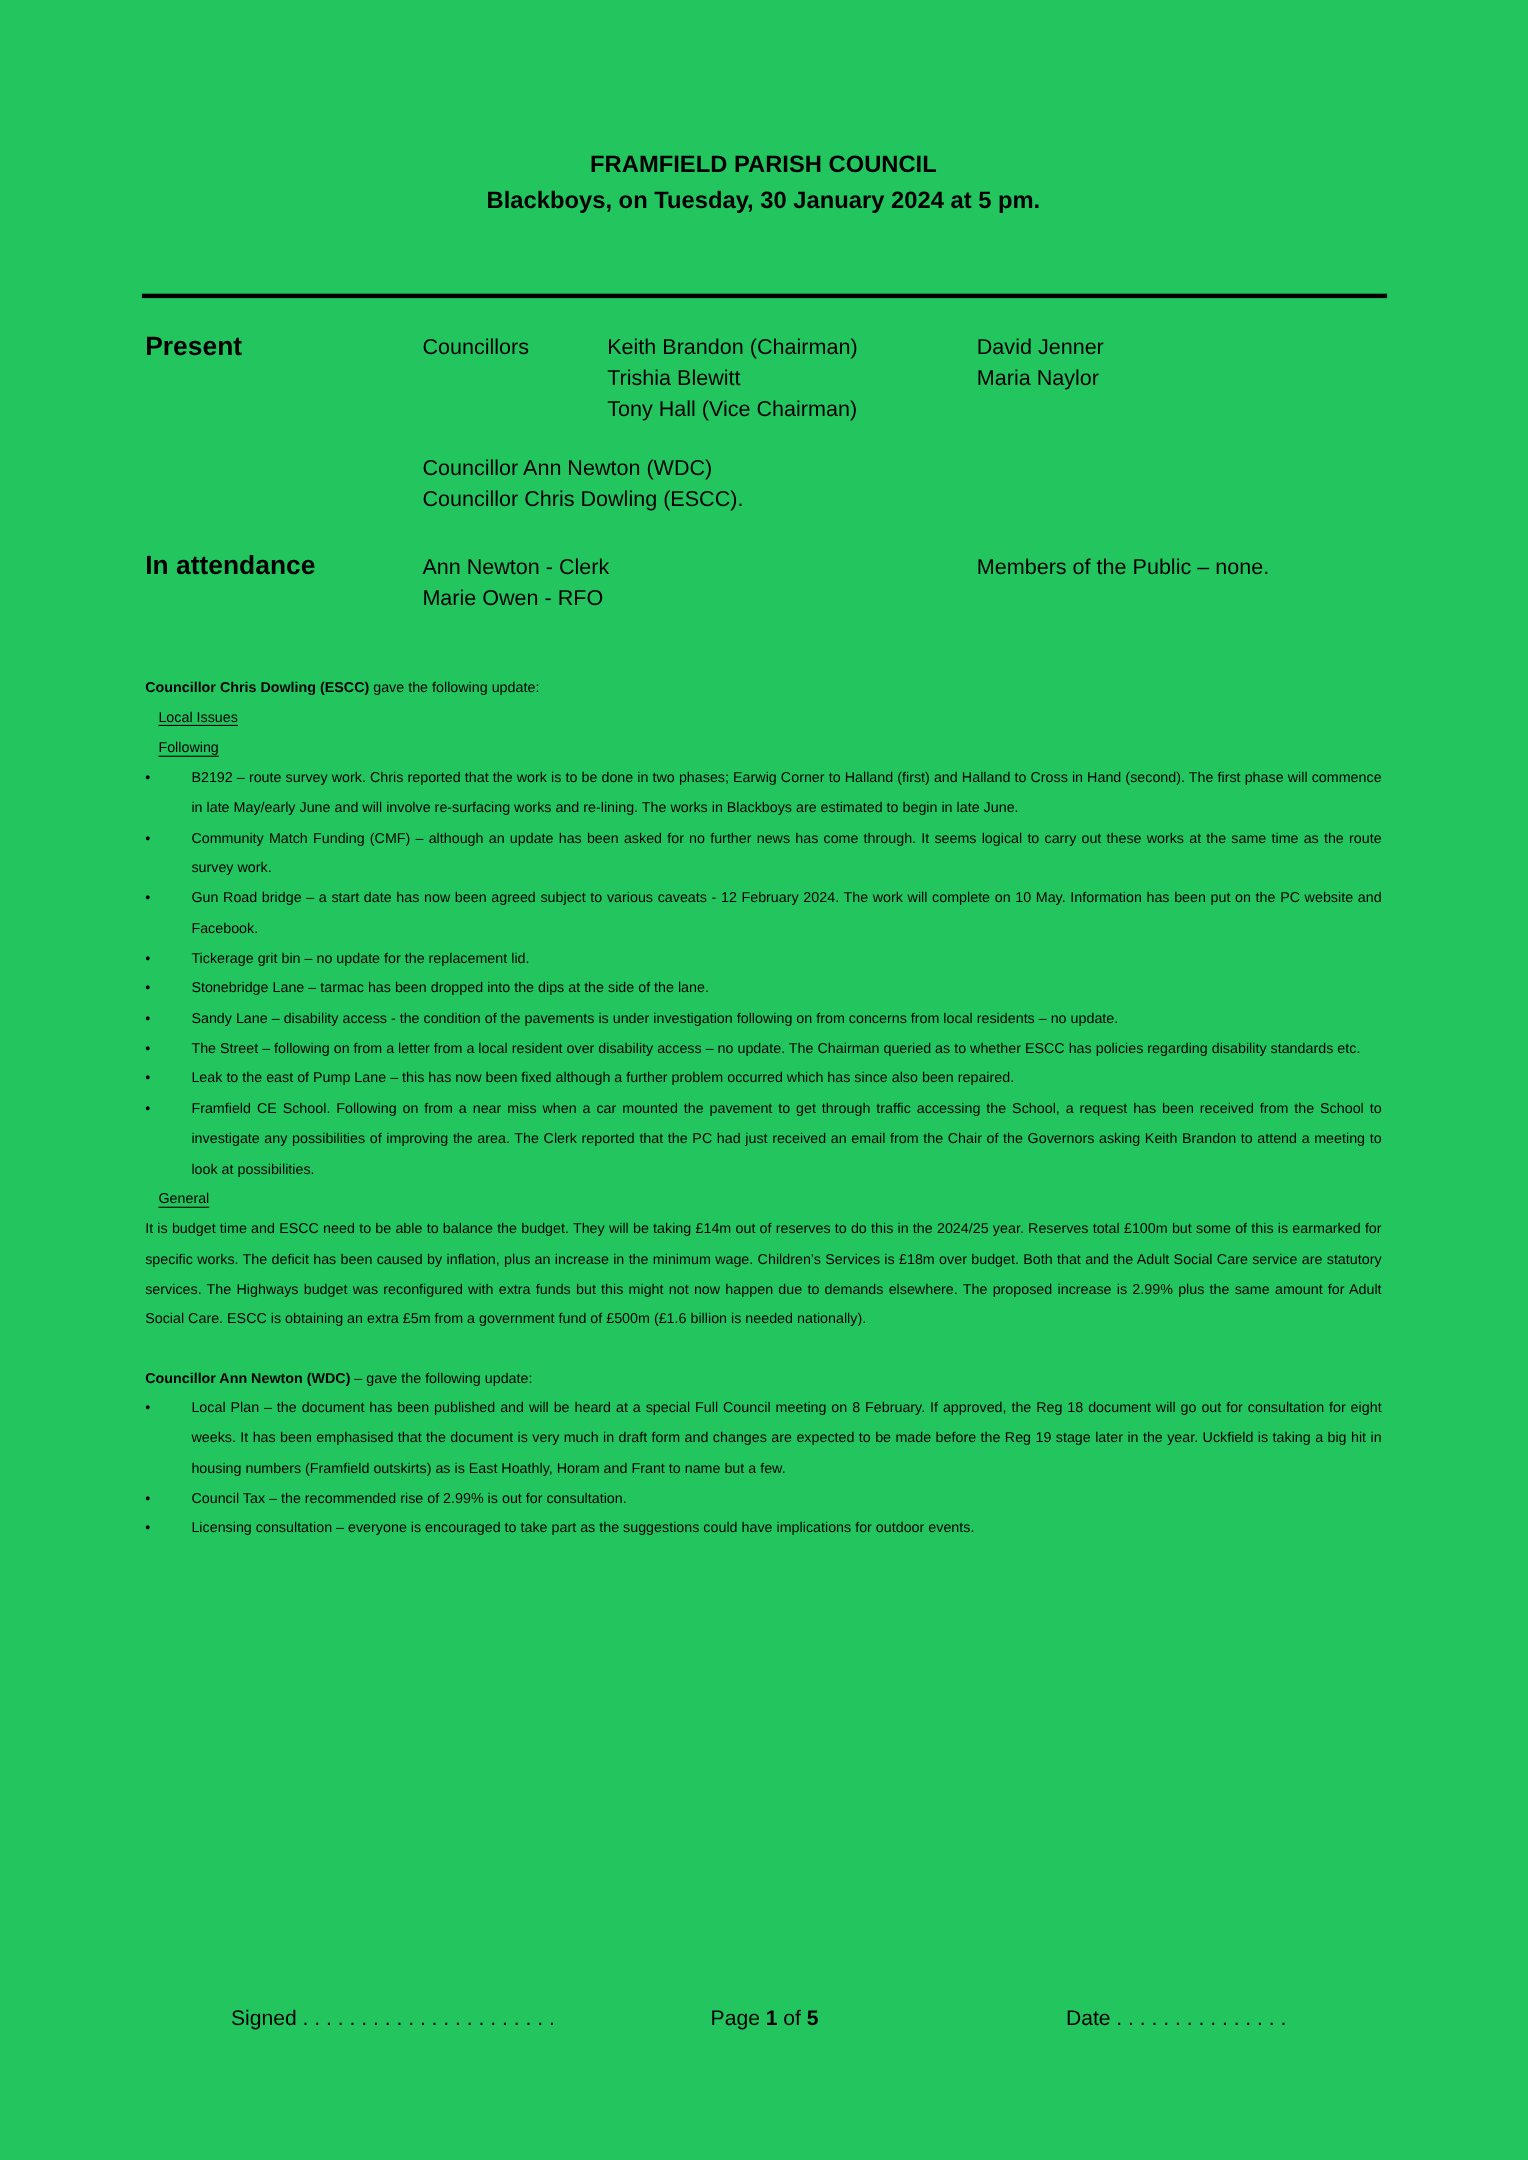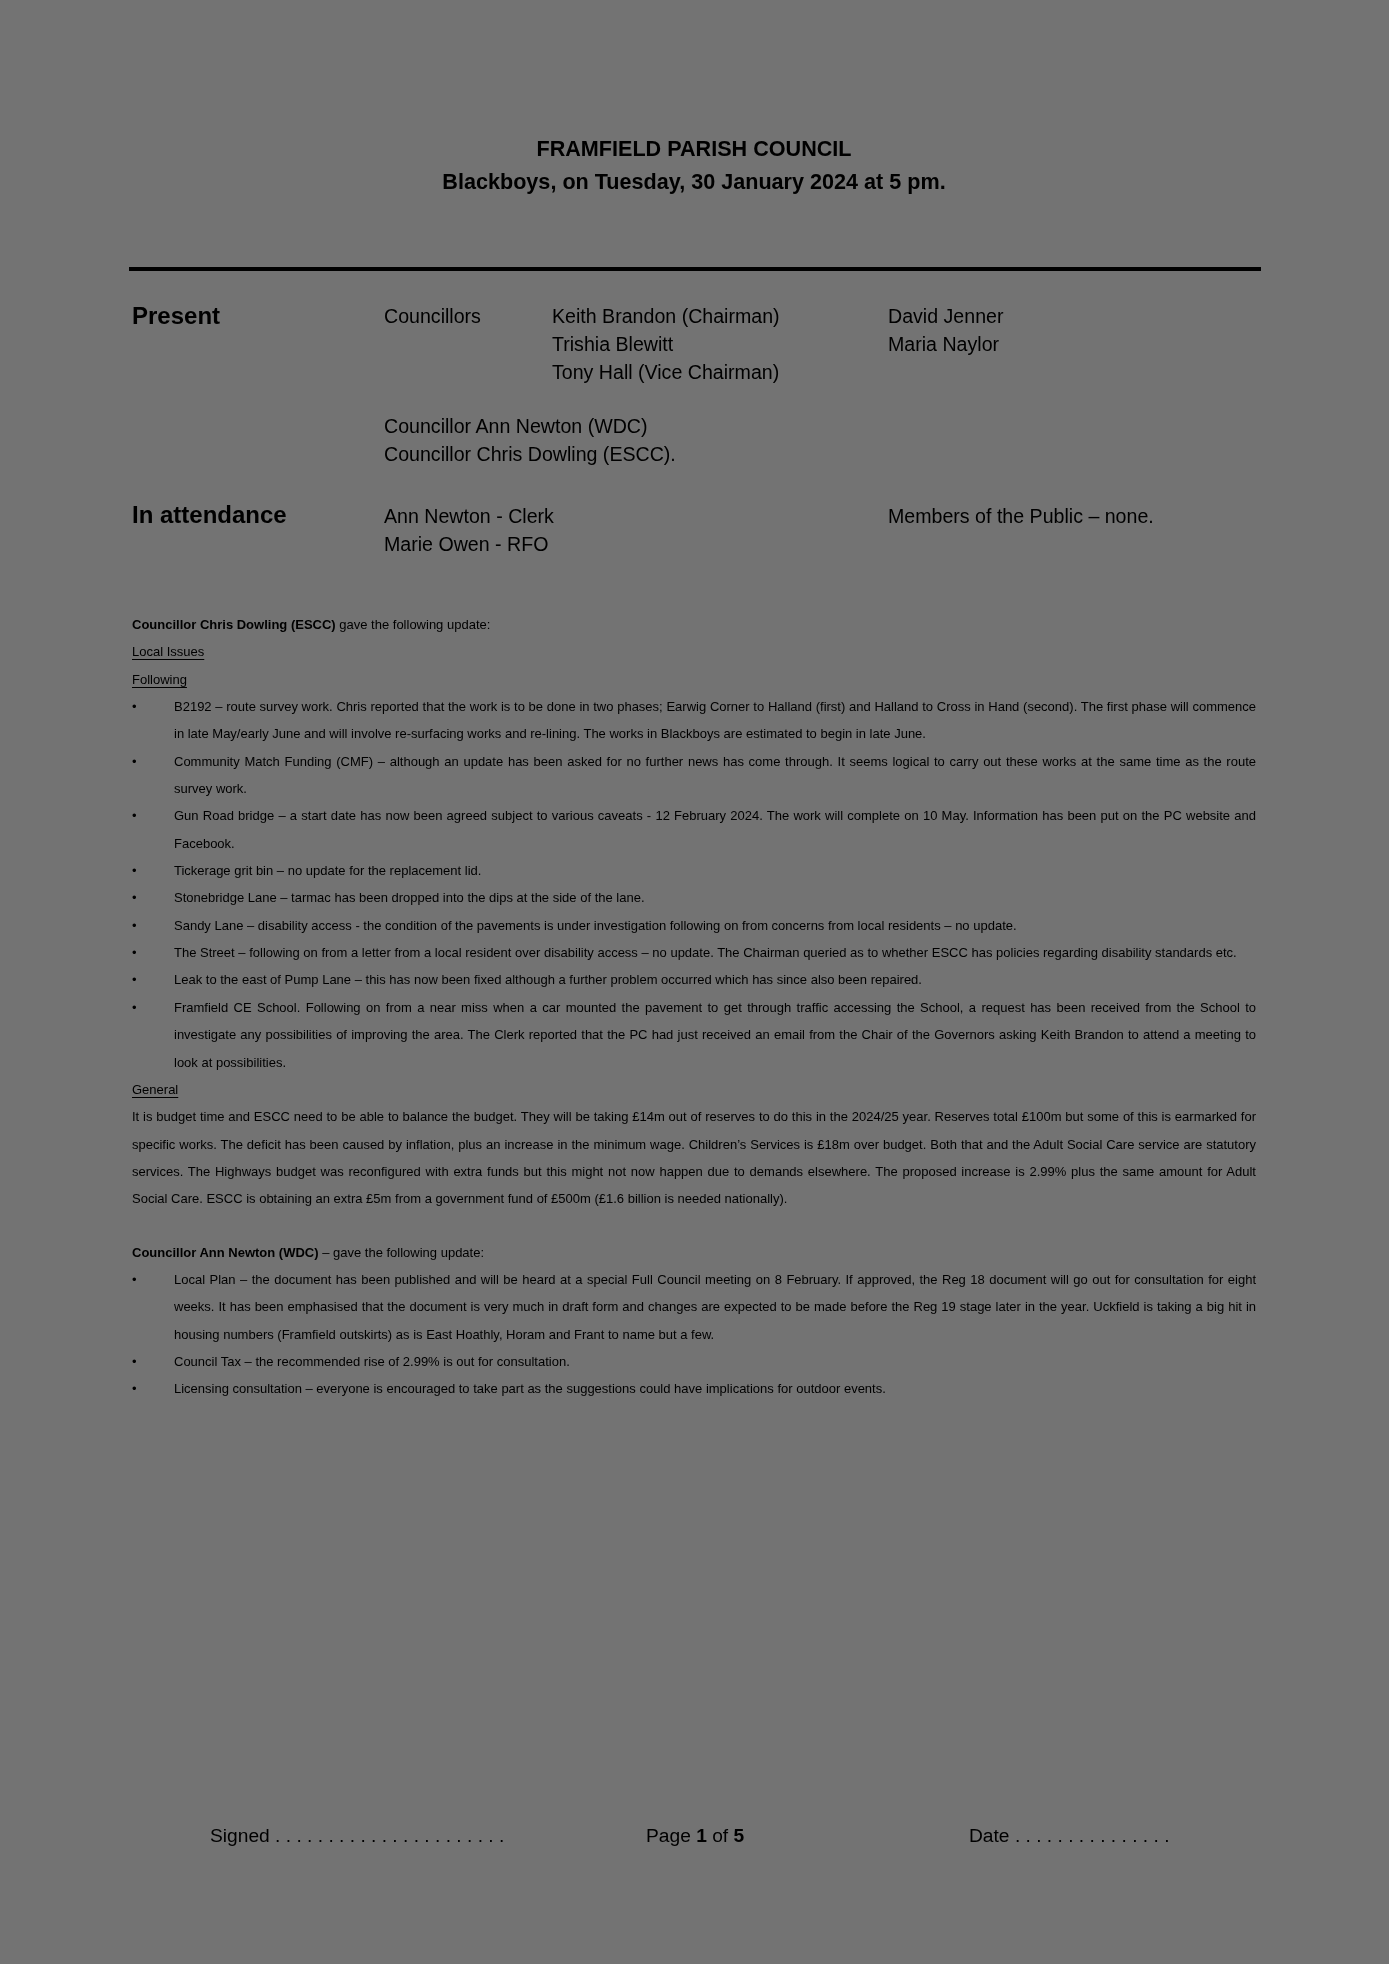--- a/index.html
+++ b/index.html
@@ -1,26 +1,26 @@
 <!DOCTYPE html>
 <html><head>
 <meta charset="utf-8">
 <style>
   html, body { margin: 0; padding: 0; background: #ffffff; }
   body { width: 1389px; height: 1964px; position: relative; overflow: hidden;
          font-family: "Liberation Sans", sans-serif; color: #000; }
-  .page { position: absolute; left: 0; top: 0; width: 1389px; height: 1964px; background: #737373; }
+  .page { position: absolute; left: 0; top: 0; width: 1389px; height: 1964px; background: #22c55e; }
   .title-block { position: absolute; left: 132px; width: 1124px; top: 133px; text-align: center;
                  font-weight: bold; font-size: 21.6px; line-height: 32.5px; }
   .rule { position: absolute; left: 129px; top: 267px; width: 1132px; height: 4px; background: #000; }
   .label { position: absolute; font-weight: bold; font-size: 24px; line-height: 28px; }
   .txt { position: absolute; font-size: 19.6px; line-height: 28px; white-space: nowrap; }
   .body { position: absolute; left: 132px; top: 611px; width: 1124px; font-size: 13px; line-height: 27.35px; }
   .body p { margin: 0; text-align: justify; }
-  .body .u { text-decoration: underline; text-underline-offset: 3px; }
+  .body .u { text-decoration: underline; text-underline-offset: 3px; margin-left: 12px; }
   .body b { font-weight: bold; }
   .bullet { position: relative; padding-left: 42px; text-align: justify; }
   .bullet .dot { position: absolute; left: 0; top: 0; width: 42px; }
   .bullet .btxt { display: block; text-align: justify; }
   .gap { height: 26px; }
   .footer { position: absolute; top: 1823px; font-size: 19.2px; line-height: 26px; white-space: nowrap; }
 </style>
 </head>
 <body>
 

